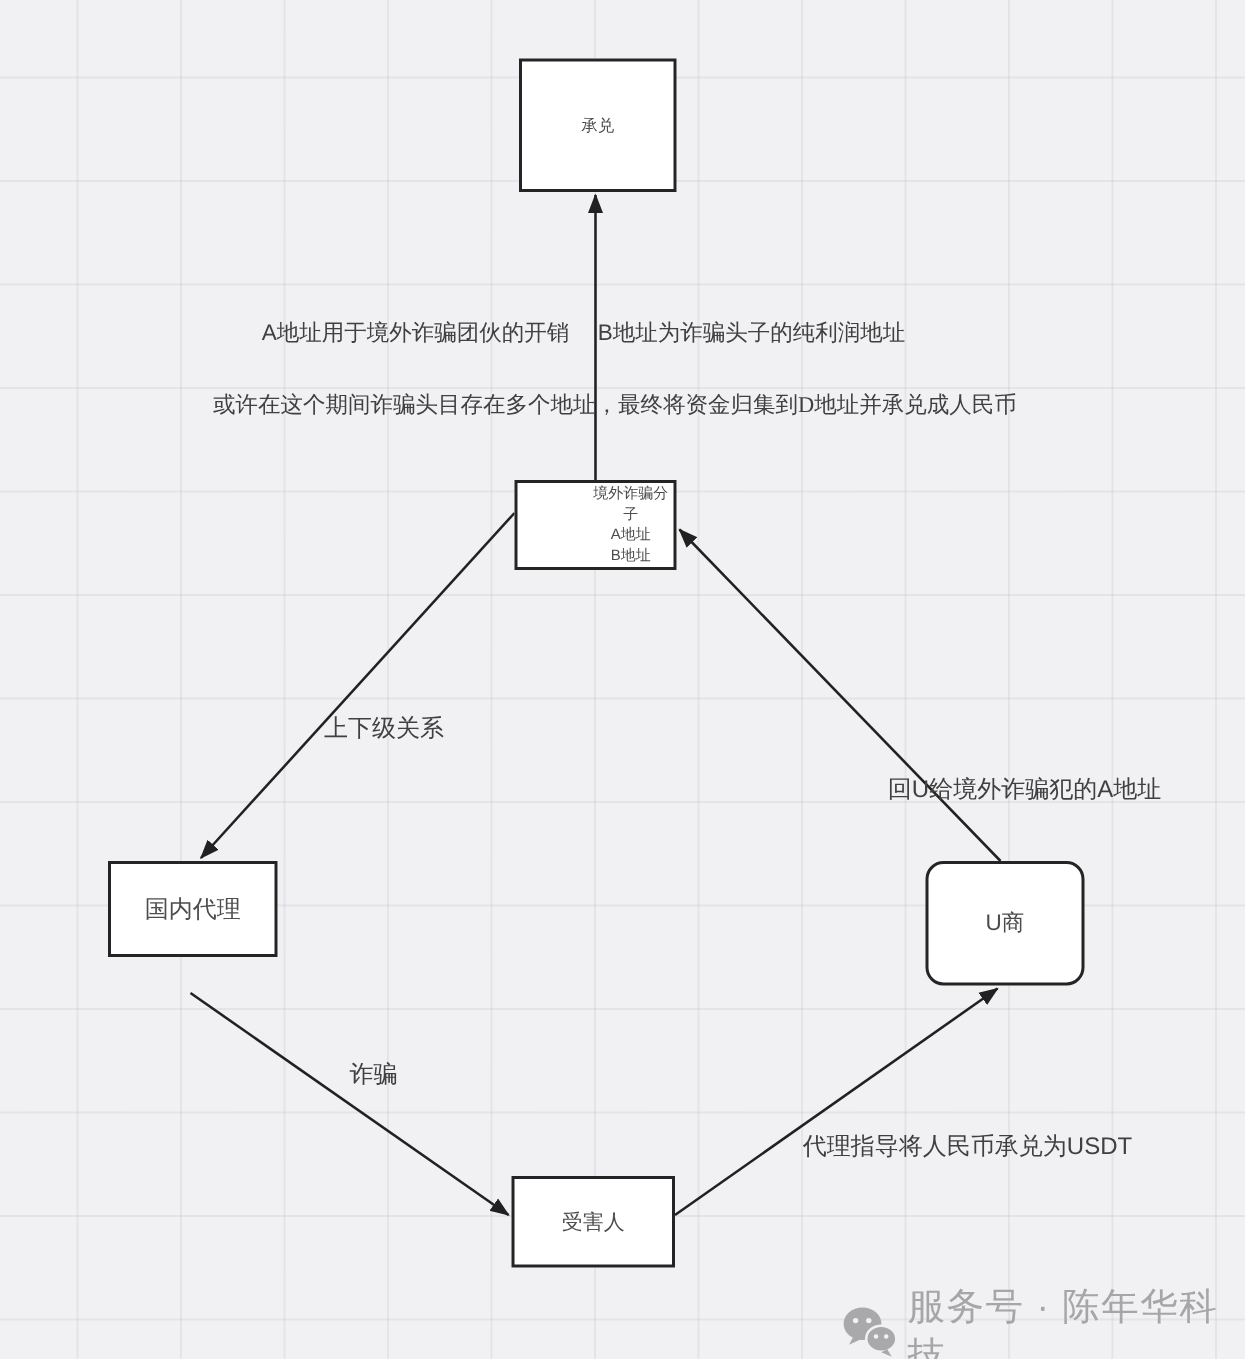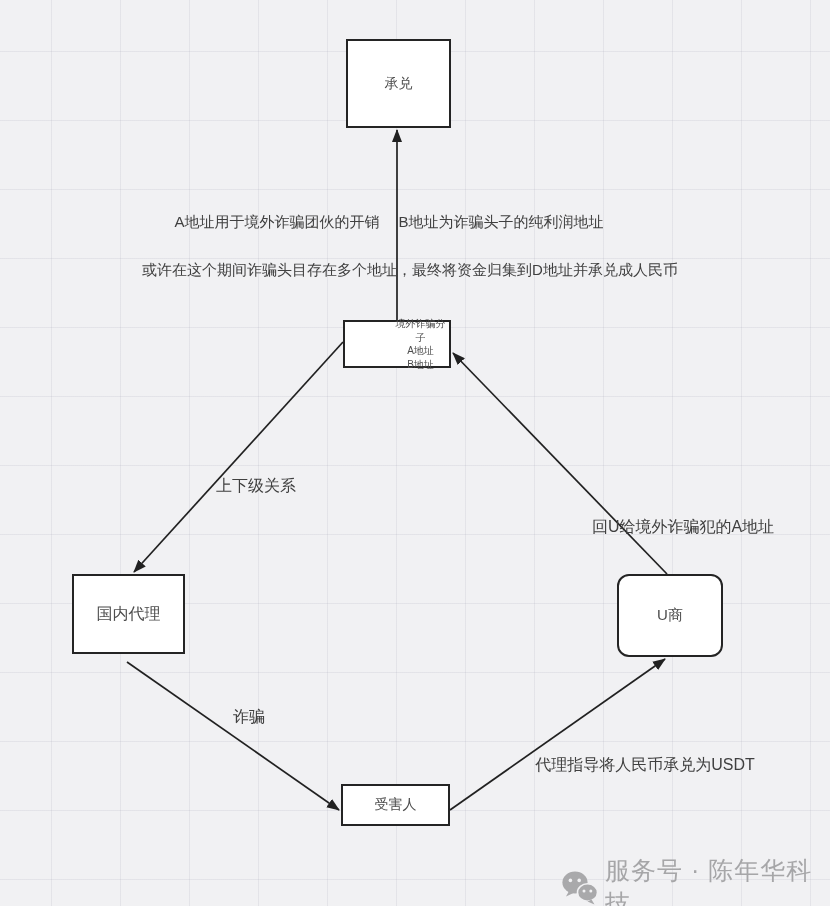--- a/index.html
+++ b/index.html
@@ -34,37 +34,37 @@
     box-sizing: border-box;
     background: #ffffff;
     border: 2px solid #242424;
     display: flex;
     flex-direction: column;
     align-items: center;
     justify-content: center;
     text-align: center;
     color: #4d4d4d;
   }
-  .node-exchange   { left: 346px; top: 39px;  width: 105px; height: 89px; font-size: 14px; }
-  .node-fraudster  { left: 343px; top: 320px; width: 108px; height: 48px; font-size: 10px; line-height: 13.5px; padding-left: 47px; }
-  .node-agent      { left: 72px;  top: 574px; width: 113px; height: 80px; font-size: 16px; }
+  .node-exchange   { left: 346px; top: 39px;  width: 105px; height: 89px; font-size: 11px; }
+  .node-fraudster  { left: 343px; top: 320px; width: 108px; height: 60px; font-size: 10px; line-height: 13.5px; padding-left: 47px; }
+  .node-agent      { left: 72px;  top: 574px; width: 113px; height: 64px; font-size: 16px; }
   .node-umerchant  { left: 617px; top: 574px; width: 106px; height: 83px; font-size: 15px; border-radius: 12px; }
-  .node-victim     { left: 341px; top: 784px; width: 109px; height: 42px; font-size: 14px; }
+  .node-victim     { left: 341px; top: 784px; width: 109px; height: 61px; font-size: 14px; }
   .lbl {
     position: absolute;
     transform: translate(-50%, -50%);
     white-space: nowrap;
     color: #404040;
     background: transparent;
   }
   .lbl-note  { font-size: 15px; }
   .lbl-edge  { font-size: 16px; }
   .lbl-note-a   { left: 277px; top: 222px; text-align: center; }
   .lbl-note-b   { left: 501px; top: 222px; }
-  .lbl-note-multi { left: 410px; top: 270px; }
+  .lbl-note-multi { left: 410px; top: 270px; font-family: Liberation Serif, serif; }
   .lbl-hierarchy  { left: 256px; top: 486px; }
   .lbl-return-u   { left: 683px; top: 487px; margin-top: 40px; }
   .lbl-fraud      { left: 249px; top: 717px; }
   .lbl-agent-guide{ left: 645px; top: 765px; }
   #watermark {
     position: absolute;
     left: 561px;
     top: 854px;
     display: flex;
     align-items: center;

